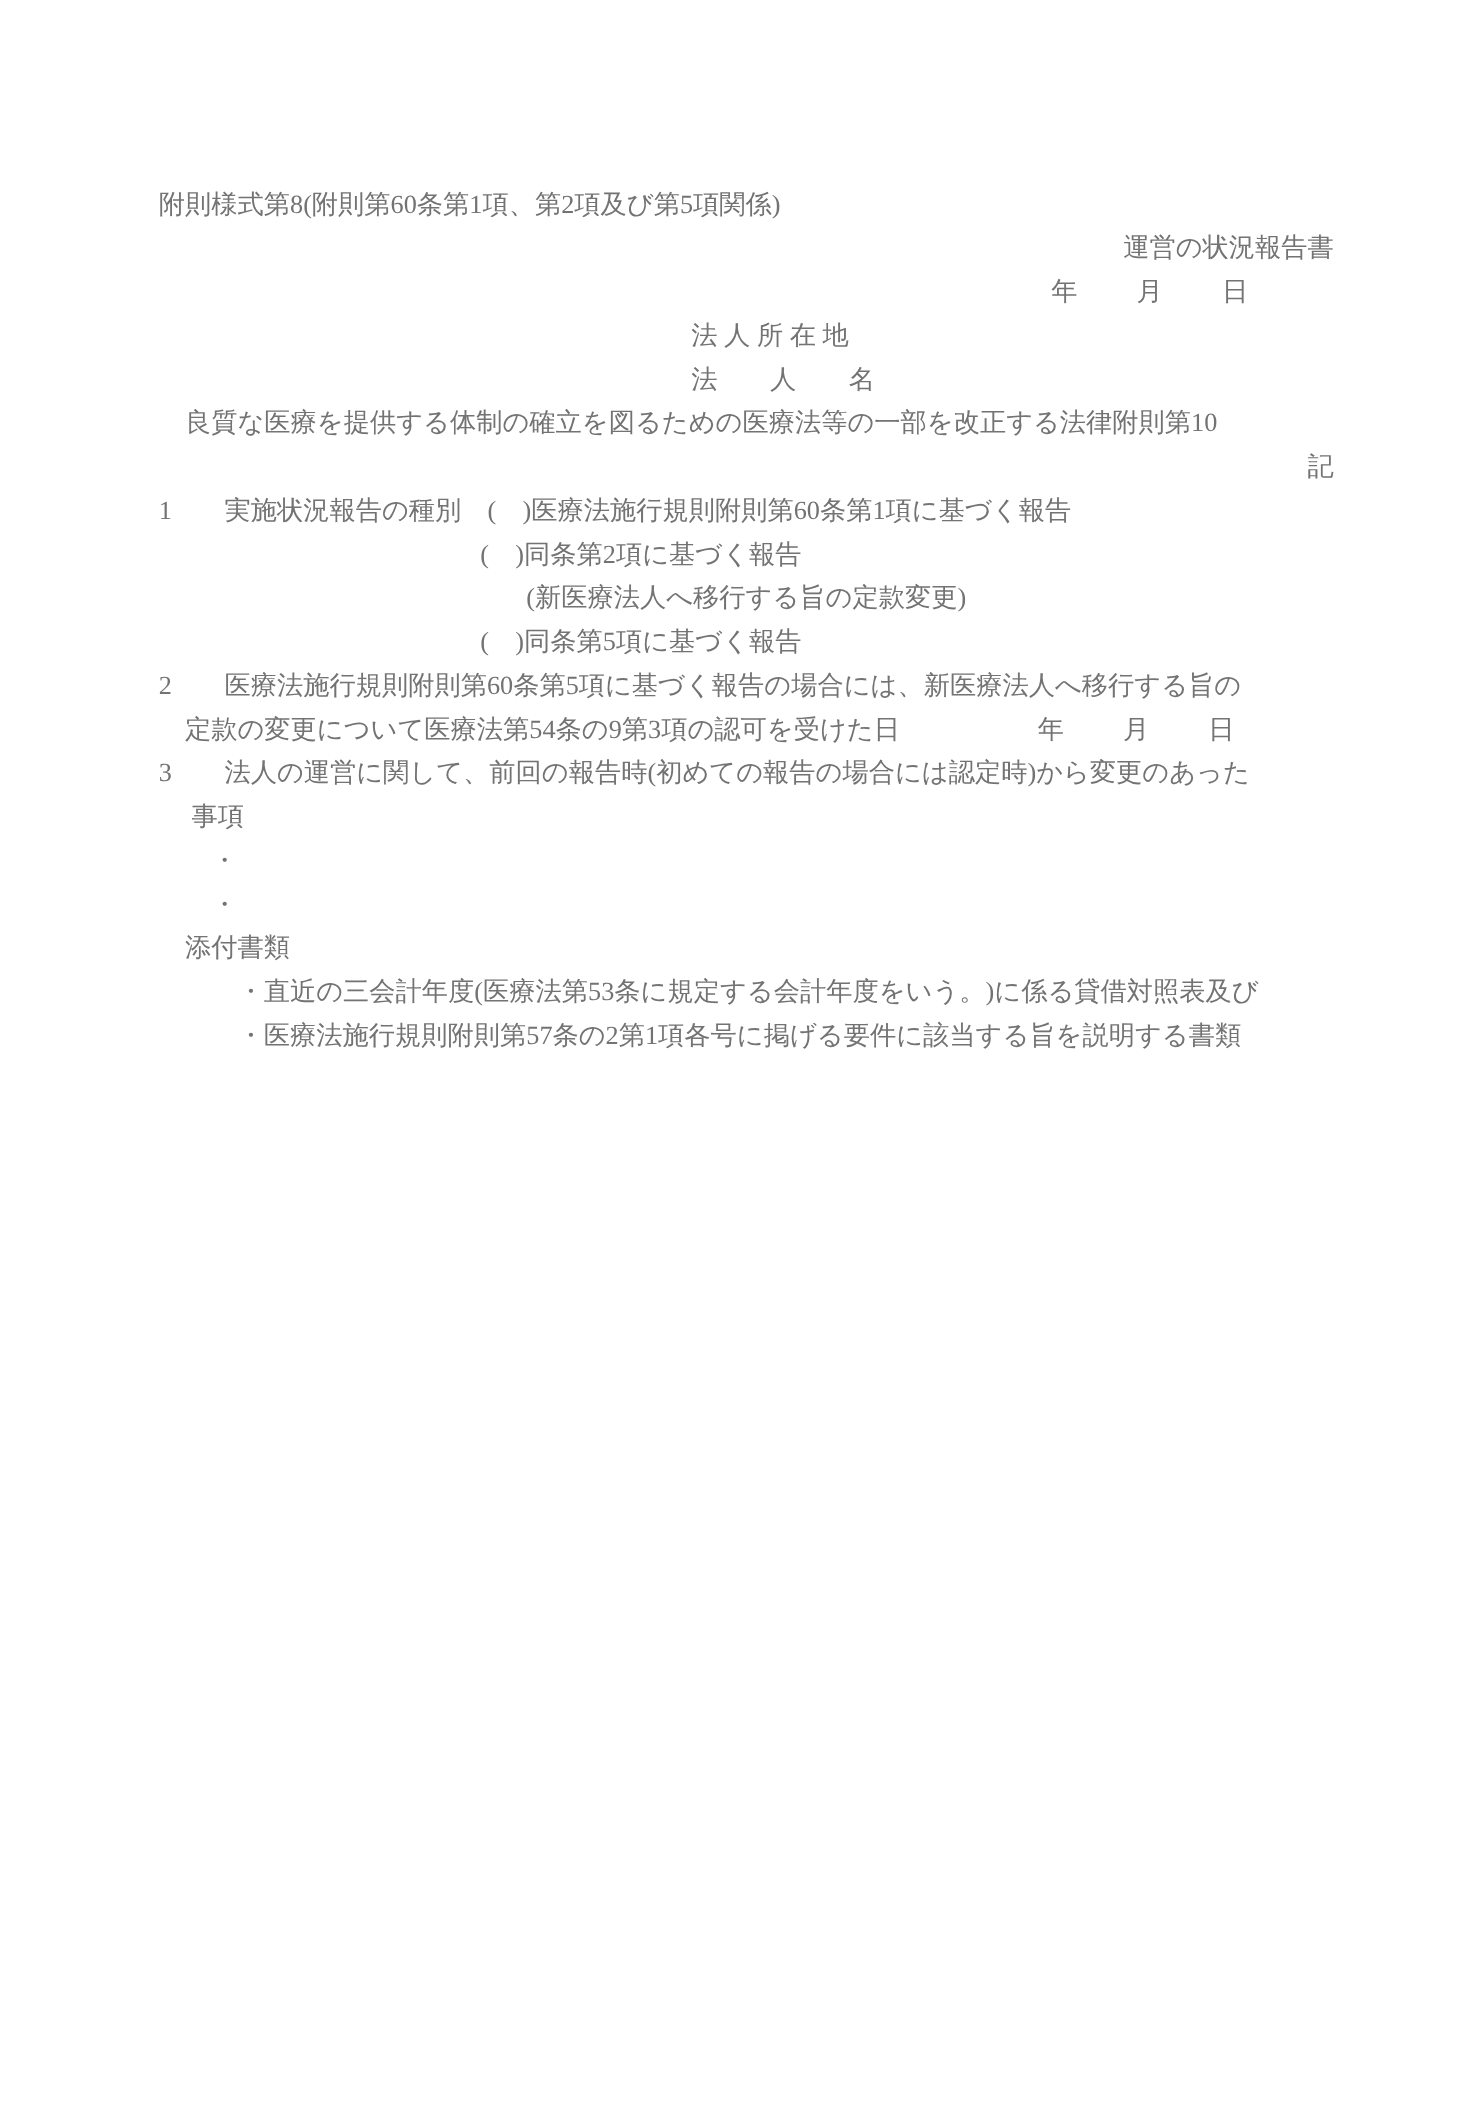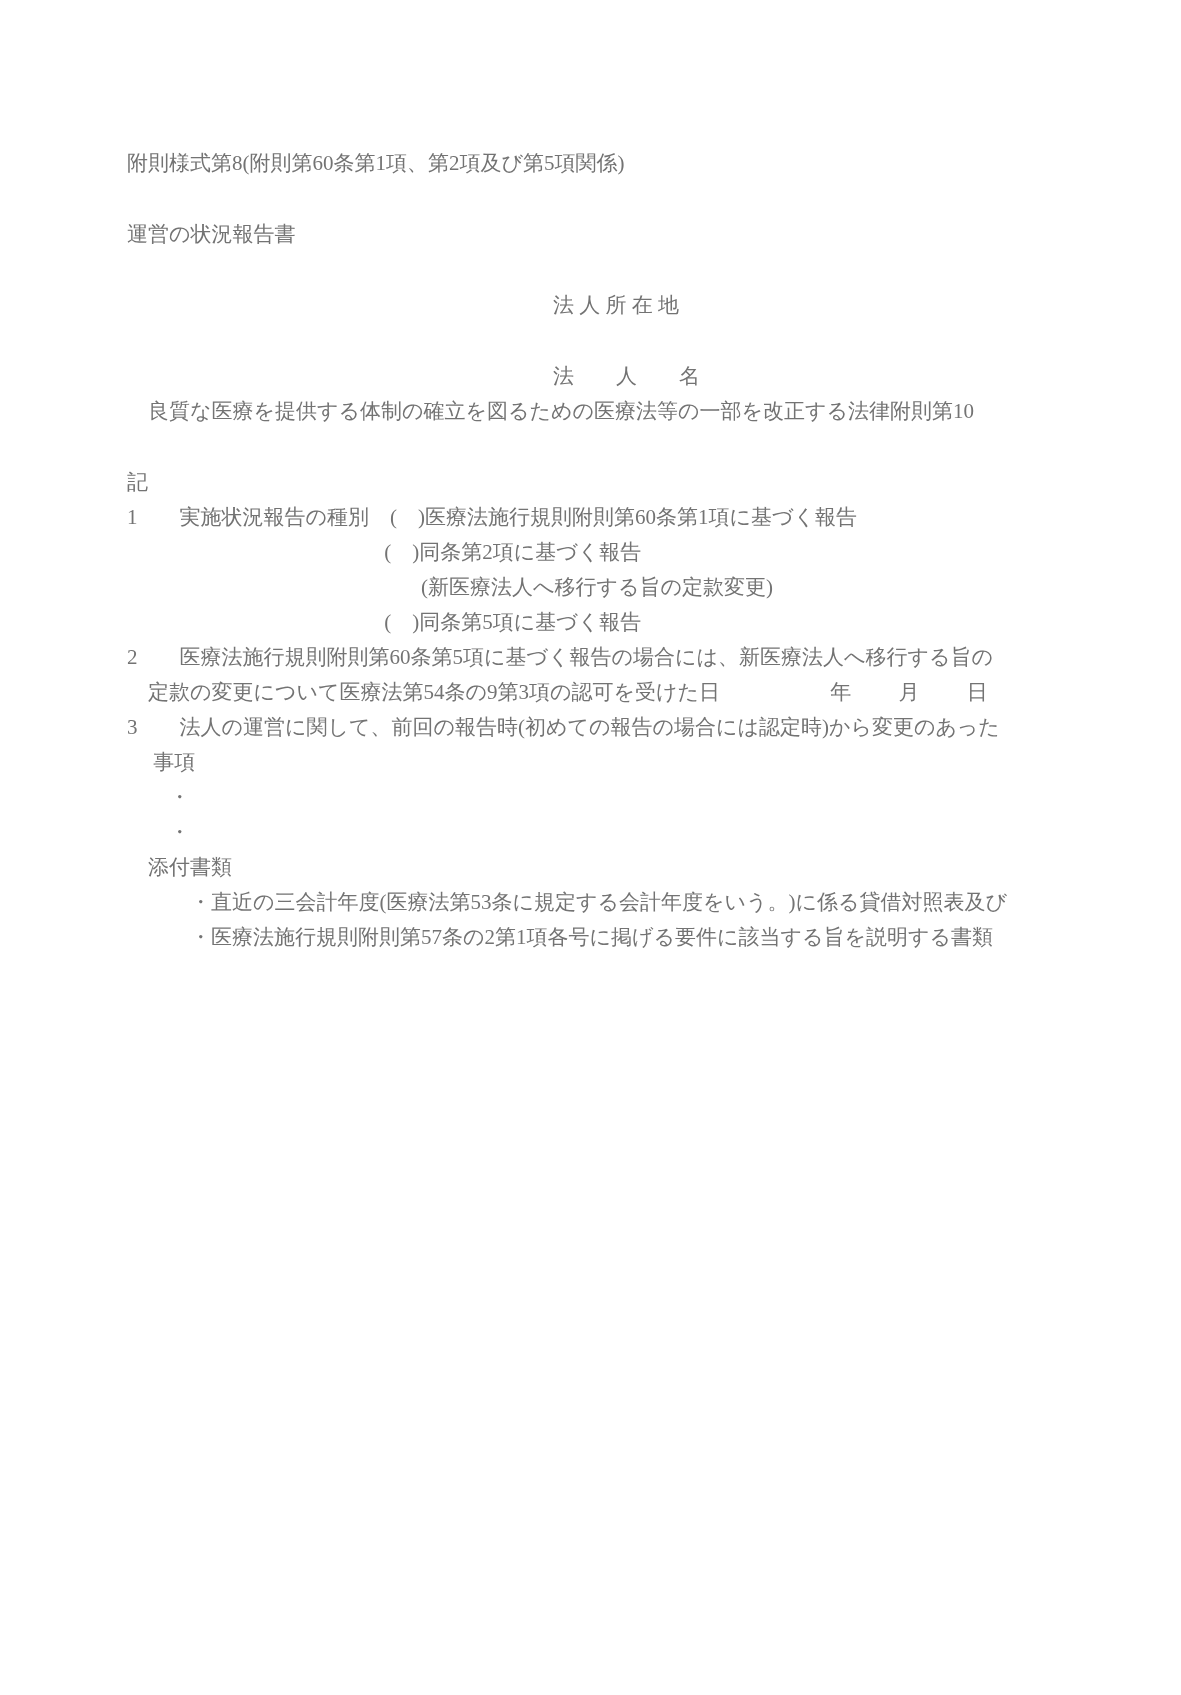--- a/index.html
+++ b/index.html
@@ -19,38 +19,37 @@
     font-size: 21px;
     line-height: 35px;
     overflow: hidden;
   }
   .line {
     white-space: pre;
     height: 35px;
   }
   .center {
     width: 940px;
-    text-align: left;
+    text-align: right;
     padding-left: 0;
-    margin-top: 36px;
   }
   .pad-date {
     padding-left: 714px;
   }
   .pad-corp {
     padding-left: 426px;
-    margin-top: 36px;
   }
 </style>
 </head>
 <body>
 
 <div class="page">
   <div class="line">附則様式第8(附則第60条第1項、第2項及び第5項関係)</div>
   <div class="line center">運営の状況報告書</div>
+  <div class="line pad-date">年　　 月　　 日</div>
   <div class="line pad-corp">法 人 所 在 地</div>
   <div class="line pad-corp">法　　人　　名</div>
   <div class="line">　良質な医療を提供する体制の確立を図るための医療法等の一部を改正する法律附則第10</div>
   <div class="line center">記</div>
   <div class="line">1　　実施状況報告の種別　(　)医療法施行規則附則第60条第1項に基づく報告</div>
   <div class="line">　　　　　　　　　　　　 (　)同条第2項に基づく報告</div>
   <div class="line">　　　　　　　　　　　　　　(新医療法人へ移行する旨の定款変更)</div>
   <div class="line">　　　　　　　　　　　　 (　)同条第5項に基づく報告</div>
   <div class="line">2　　医療法施行規則附則第60条第5項に基づく報告の場合には、新医療法人へ移行する旨の</div>
   <div class="line">　定款の変更について医療法第54条の9第3項の認可を受けた日　　　　　 年　　 月　　 日</div>

